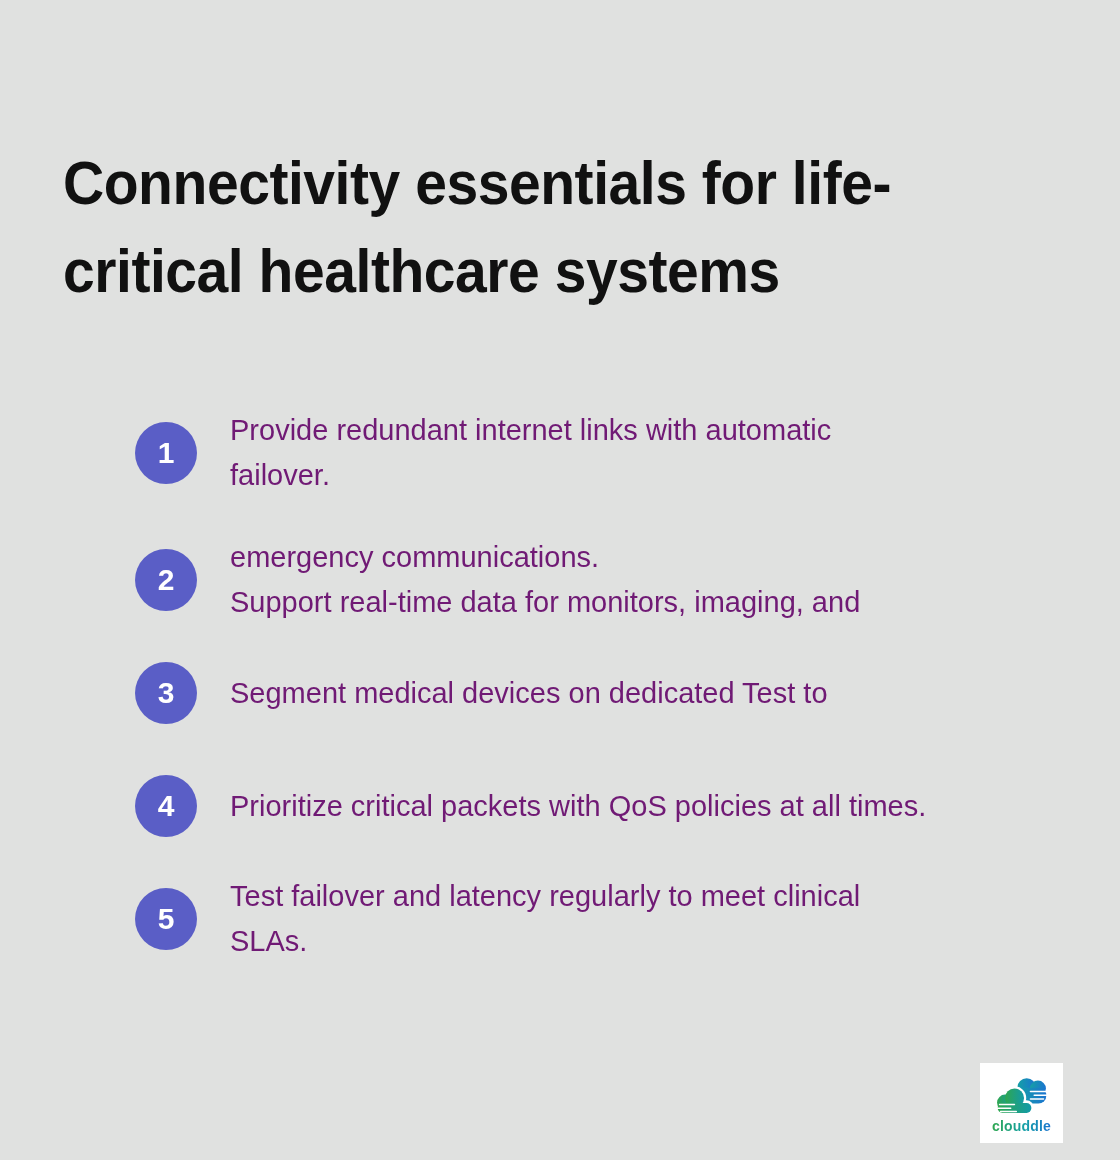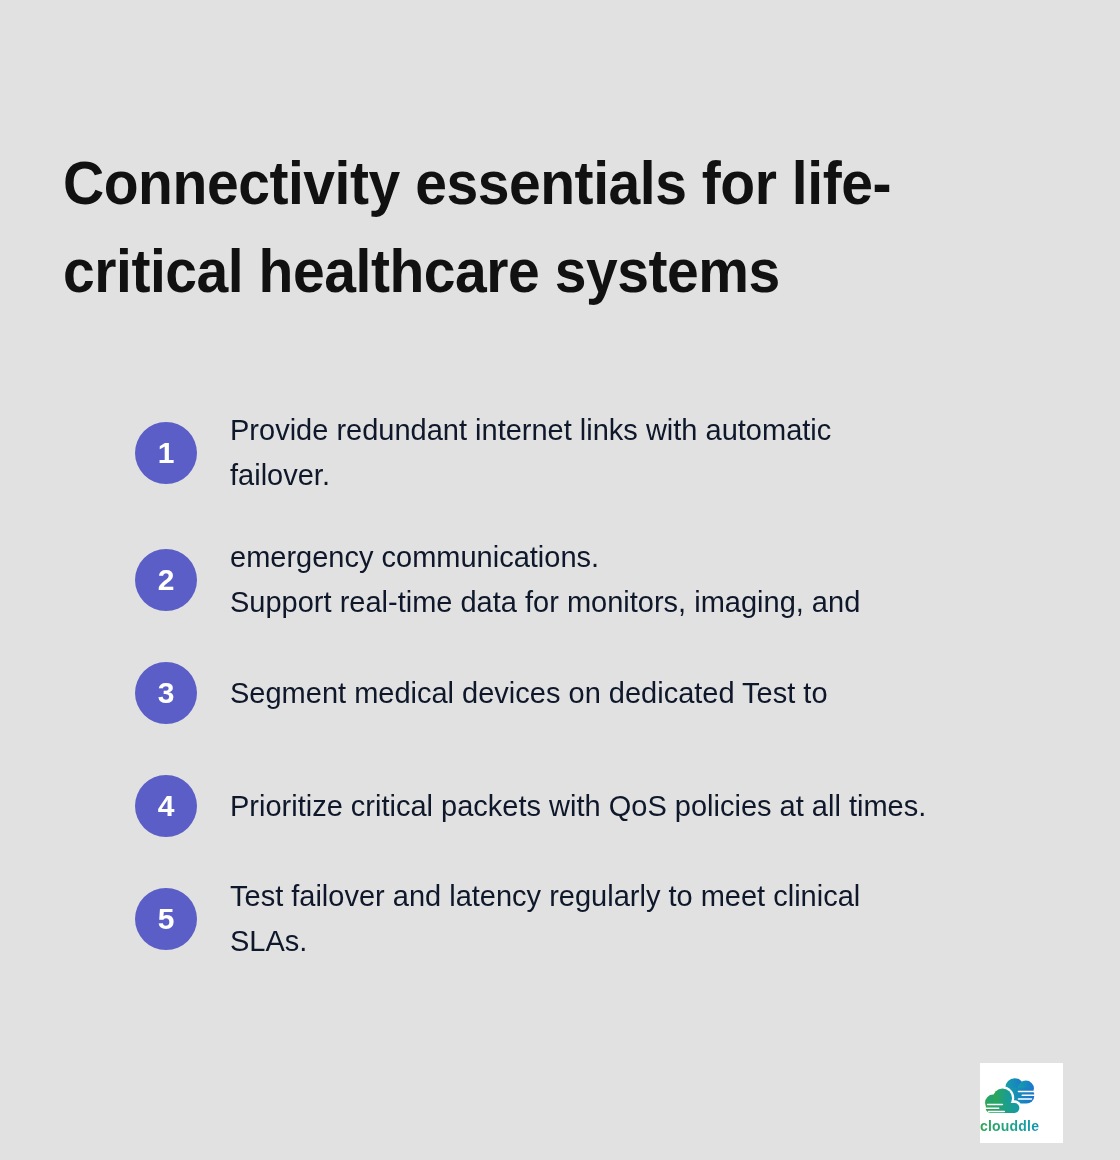--- a/index.html
+++ b/index.html
@@ -56,33 +56,34 @@
   }
   .badge-num {
     color: #ffffff;
     font-size: 30px;
     font-weight: 700;
     line-height: 1;
   }
   .item-text {
     font-size: 29px;
     line-height: 45px;
-    color: #0f172a;
+    color: #701a75;
     width: 850px;
   }
   
   .logo-box {
     position: absolute;
     left: 980px;
     top: 1020px;
     width: 83px;
     height: 80px;
     background: #ffffff;
     display: flex;
     flex-direction: column;
+    align-items: center;
     justify-content: center;
     padding-top: 3px;
   }
   .cloud-icon { width: 60px; height: 44px; display: block; }
   .logo-text {
     font-size: 14px;
     font-weight: 800;
     letter-spacing: 0.2px;
     margin-top: -1px;
     color: #1a8fa0; 

